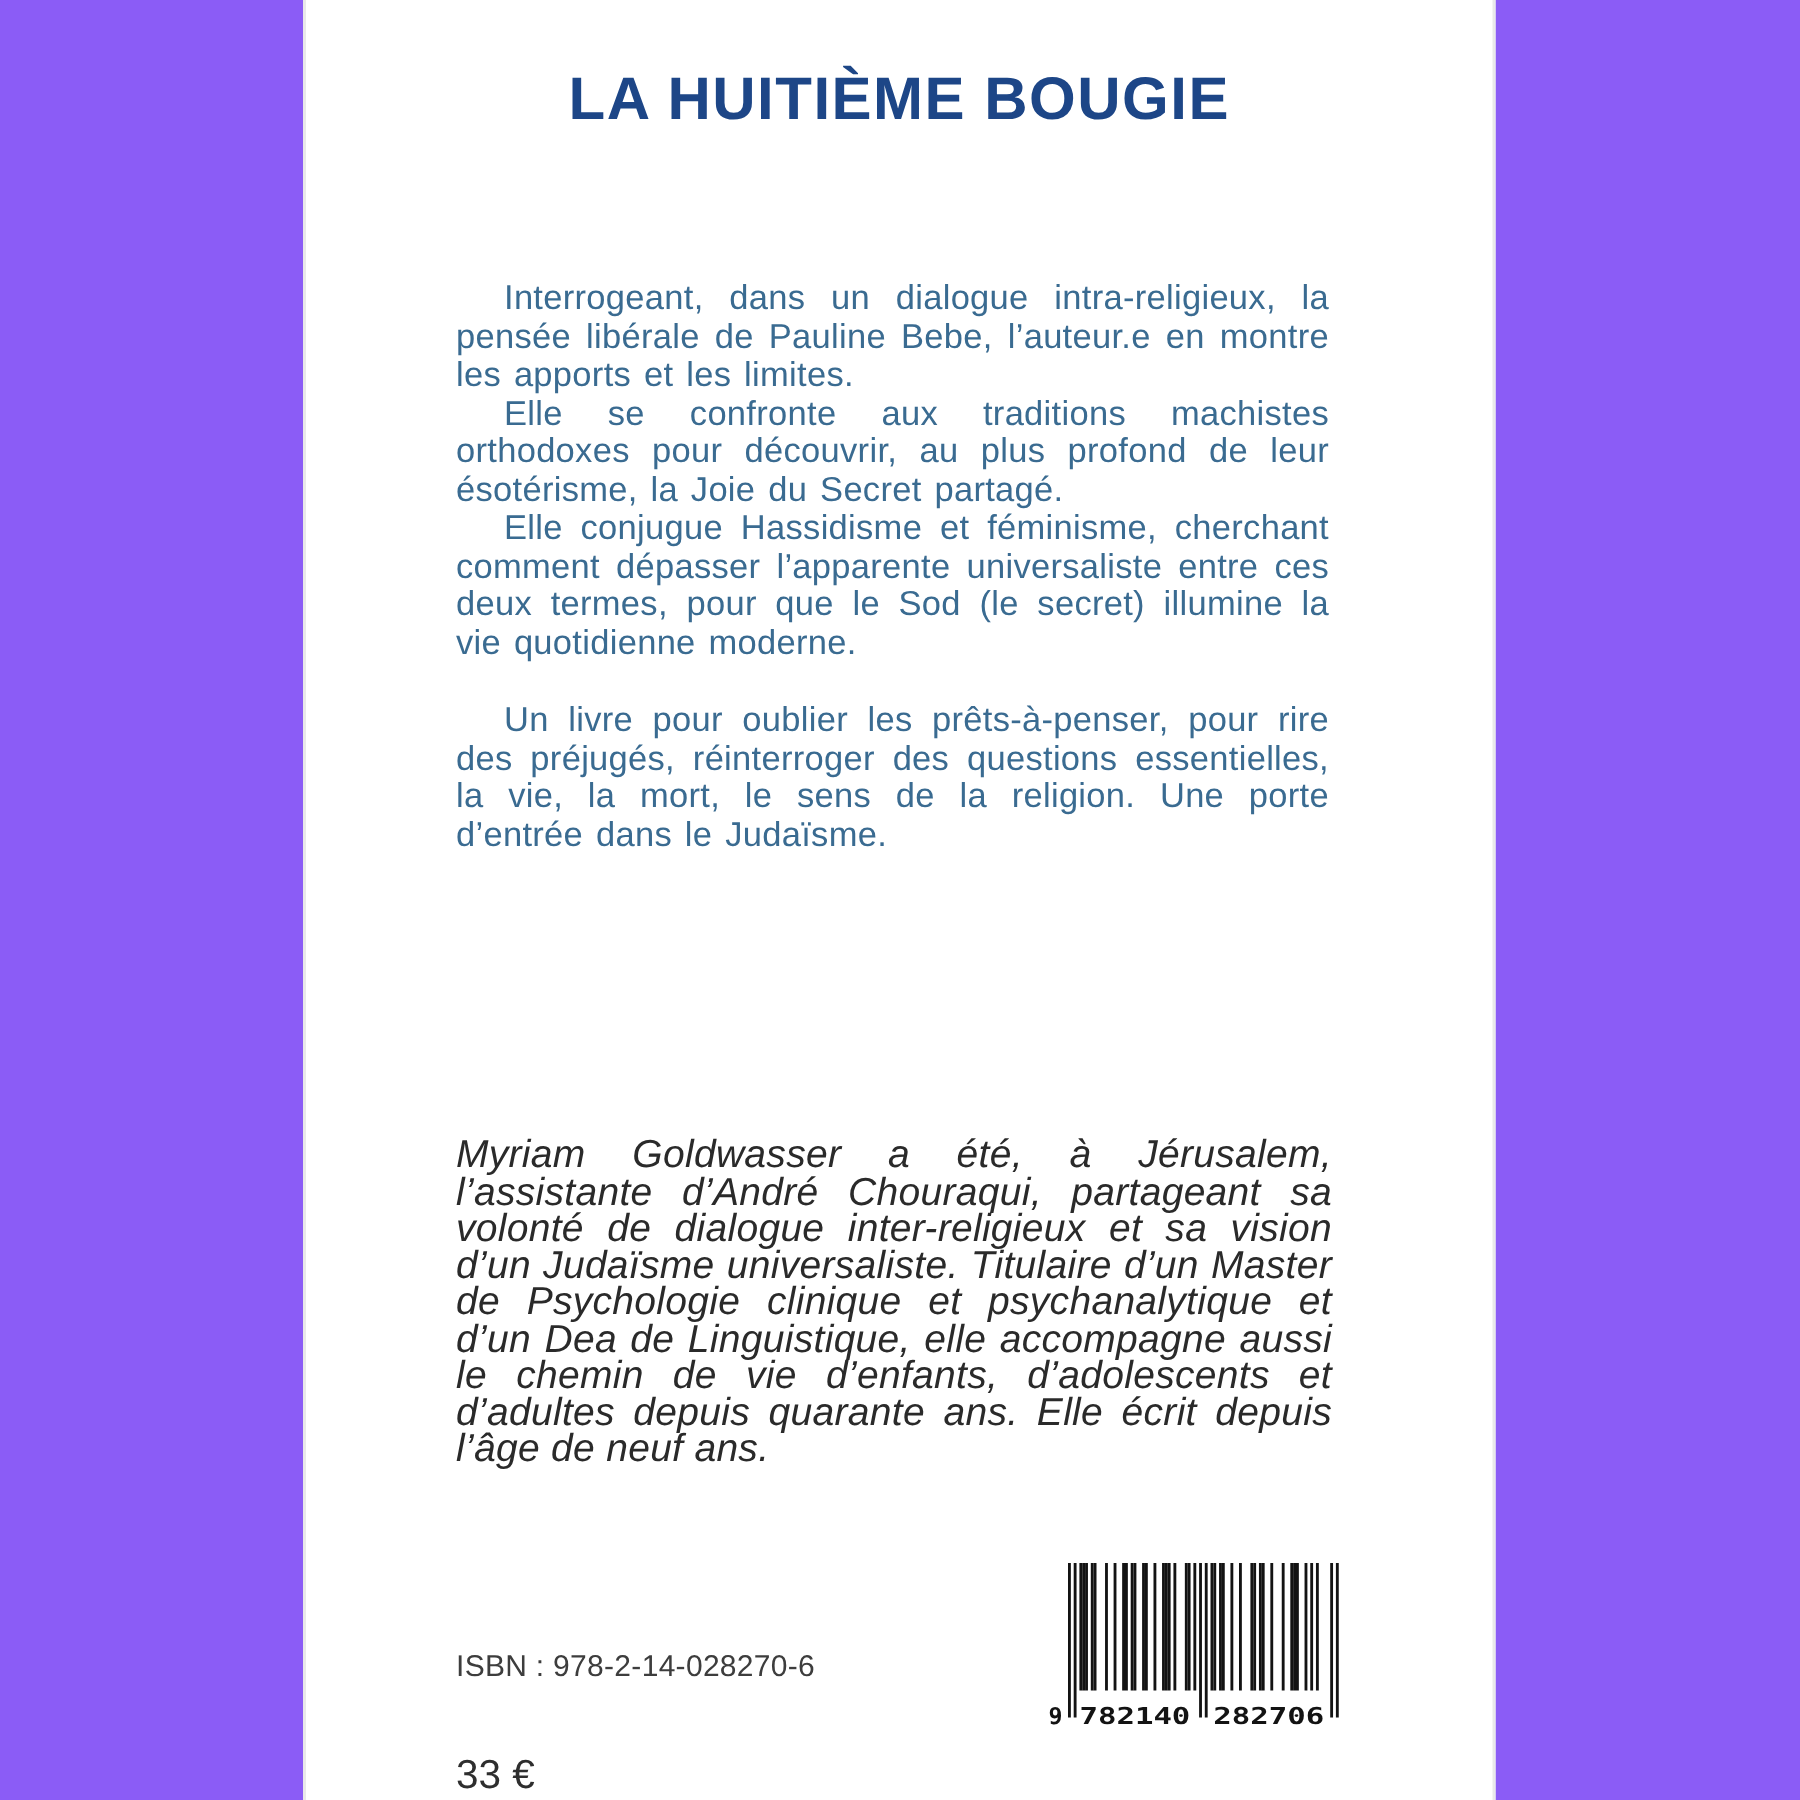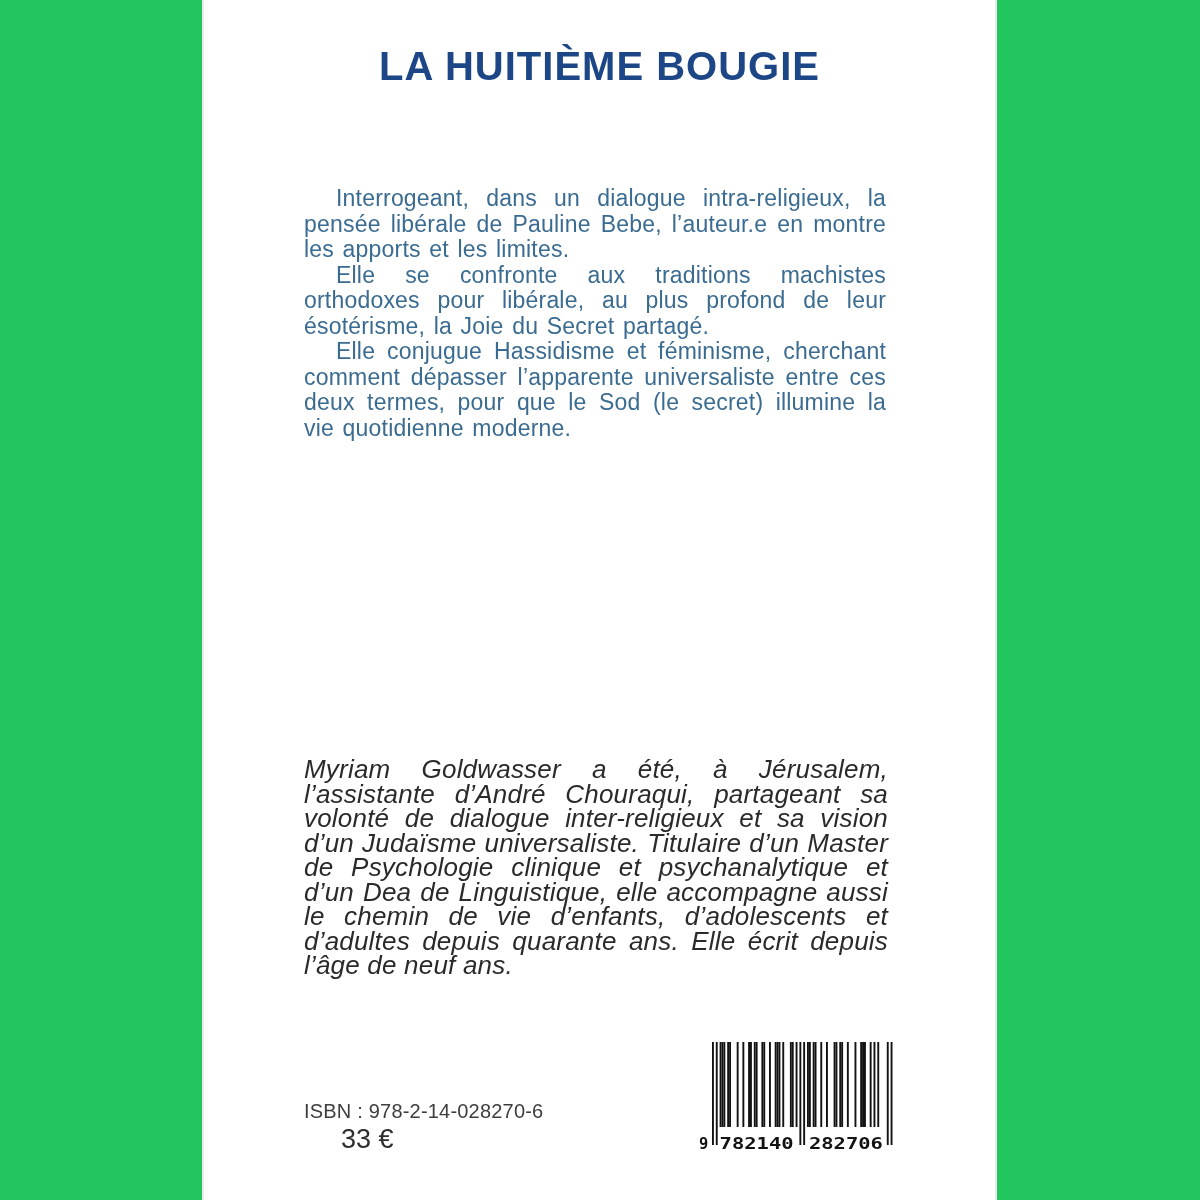--- a/index.html
+++ b/index.html
@@ -7,21 +7,21 @@
     padding: 0;
     background: #ffffff;
     width: 1200px;
     height: 1200px;
     font-family: "Liberation Sans", sans-serif;
   }
   .stage {
     position: relative;
     width: 1200px;
     height: 1200px;
-    background: #22c55e;
+    background: #8b5cf6;
     overflow: hidden;
   }
   .cover {
     position: absolute;
     left: 202px;
     top: 0;
     width: 795px;
     height: 1200px;
     box-sizing: border-box;
     background: #ffffff;
@@ -75,47 +75,47 @@
   .isbn {
     position: absolute;
     top: 1100px;
     left: 100px;
     font-size: 20px;
     letter-spacing: 0.2px;
     color: #3d3d3d;
   }
   .price {
     position: absolute;
-    top: 1124px;
+    top: 1168px;
     left: 100px;
     font-size: 27px;
     color: #2e2e2e;
-    margin-left: 37px;
   }
   .barcode-wrap {
     position: absolute;
     top: 1042px;
     left: 494px;
     width: 196px;
     height: 112px;
   }
   .barcode-wrap svg { display: block; }
 </style>
 </head>
 <body>
 
 <div class="stage">
   <div class="cover">
 
     <h1 class="title">LA HUITIÈME BOUGIE</h1>
 
     <div class="synopsis">
       <p>Interrogeant, dans un dialogue intra-religieux, la pensée libérale de Pauline Bebe, l’auteur.e en montre les apports et les limites.</p>
-      <p>Elle se confronte aux traditions machistes orthodoxes pour libérale, au plus profond de leur ésotérisme, la Joie du Secret partagé.</p>
+      <p>Elle se confronte aux traditions machistes orthodoxes pour découvrir, au plus profond de leur ésotérisme, la Joie du Secret partagé.</p>
       <p>Elle conjugue Hassidisme et féminisme, cherchant comment dépasser l’apparente universaliste entre ces deux termes, pour que le Sod (le secret) illumine la vie quotidienne moderne.</p>
+      <p class="after-gap">Un livre pour oublier les prêts-à-penser, pour rire des préjugés, réinterroger des questions essentielles,  la vie, la mort, le sens de la religion. Une porte d’entrée dans le Judaïsme.</p>
     </div>
 
     <p class="bio">Myriam Goldwasser a été, à Jérusalem, l’assistante d’André Chouraqui, partageant sa volonté de dialogue inter-religieux et sa vision d’un Judaïsme universaliste. Titulaire d’un Master de Psychologie clinique et psychanalytique et d’un Dea de Linguistique, elle accompagne aussi le chemin de vie d’enfants, d’adolescents et d’adultes depuis quarante ans.  Elle écrit depuis l’âge de neuf ans.</p>
 
     <div class="isbn">ISBN : 978-2-14-028270-6</div>
 
     <div class="price">33 €</div>
 
     <div class="barcode-wrap">
       <svg id="barcode-svg" width="196" height="112" viewBox="0 0 196 112" xmlns="http://www.w3.org/2000/svg">

